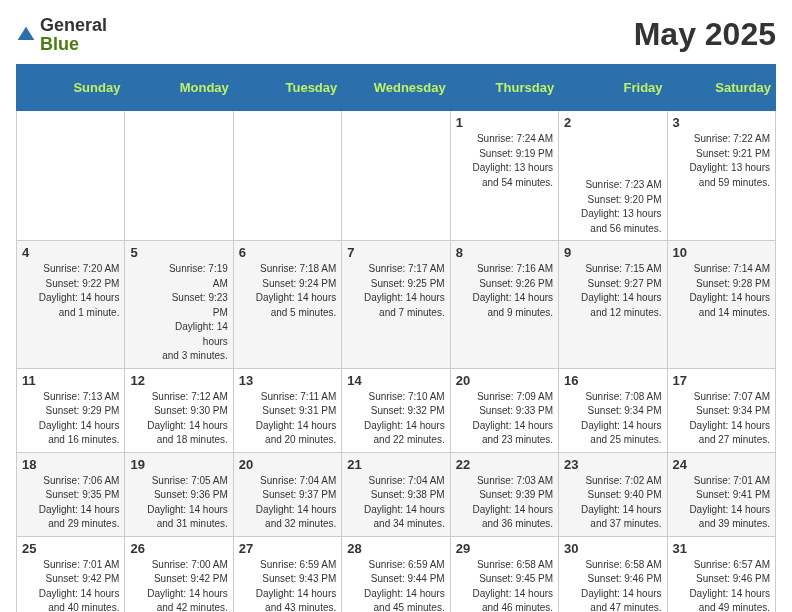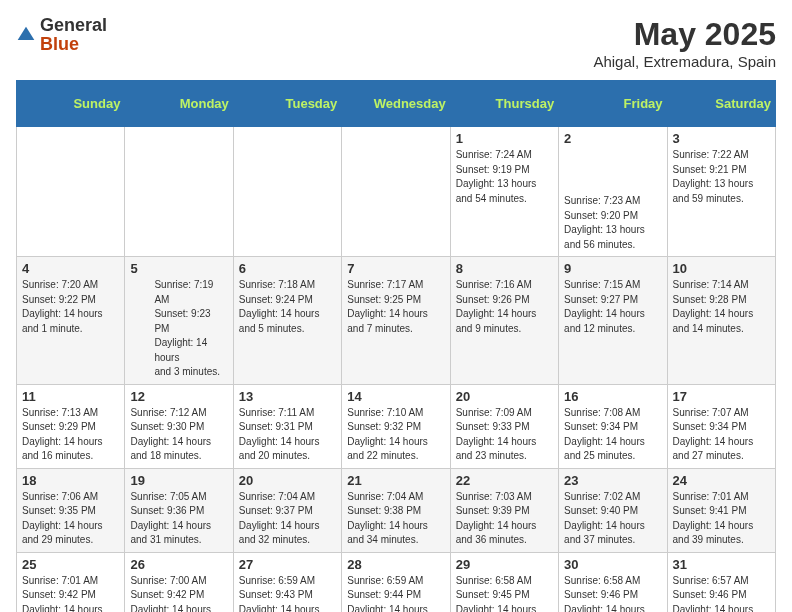--- a/index.html
+++ b/index.html
@@ -23,21 +23,21 @@
     }
     .logo-text-general {
       font-size: 18px;
       font-weight: bold;
       color: #333;
       line-height: 1;
     }
     .logo-text-blue {
       font-size: 18px;
       font-weight: bold;
-      color: #c2410c;
+      color: #4d7c0f;
       line-height: 1;
     }
     .logo-icon {
       width: 20px;
       height: 20px;
     }
     .title-area {
       text-align: right;
     }
     .month-title {
@@ -78,20 +78,21 @@
     .day-number {
       font-size: 13px;
       font-weight: bold;
       display: block;
       margin-bottom: 2px;
     }
     .day-info {
       font-size: 10px;
       line-height: 1.45;
       color: #333;
+      text-align: right;
     }
     .empty-cell {
       background: #fff;
     }
     .footer-note {
       font-size: 11px;
       color: #555;
       margin-top: 6px;
       text-align: right;
     }
@@ -104,21 +105,20 @@
     <svg class="logo-icon" viewBox="0 0 24 24">
       <polygon points="12,2 22,18 2,18" fill="#2c6fad"></polygon>
     </svg>
     <div>
       <span class="logo-text-general">General</span><br>
       <span class="logo-text-blue">Blue</span>
     </div>
   </div>
   <div class="title-area">
     <div class="month-title">May 2025</div>
-    <div class="location-title">Ahigal, Extremadura, Spain</div>
   </div>
 </div>
 
 <table class="calendar-table">
   <thead>
     <tr id="dow-header">
     <th>Sunday</th>
         <th>Monday</th>
         <th>Tuesday</th>
         <th>Wednesday</th>

